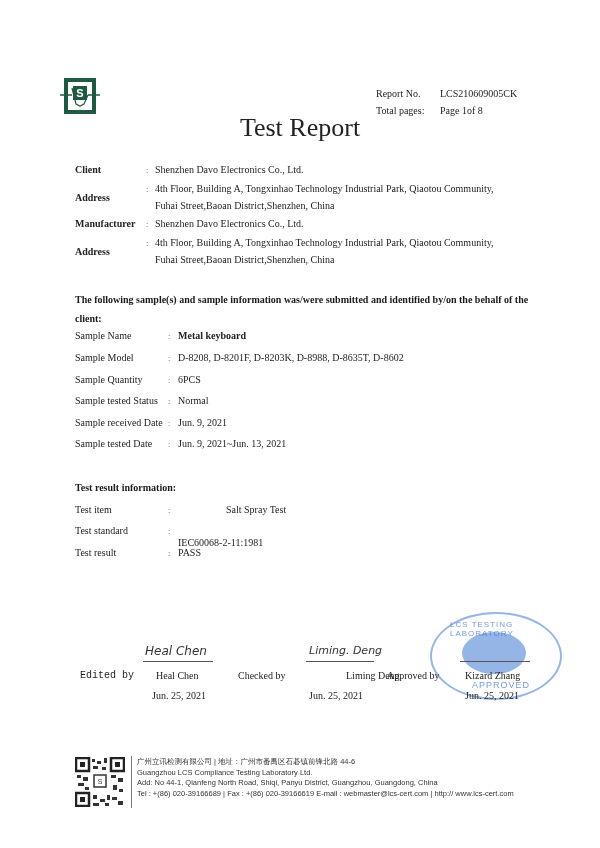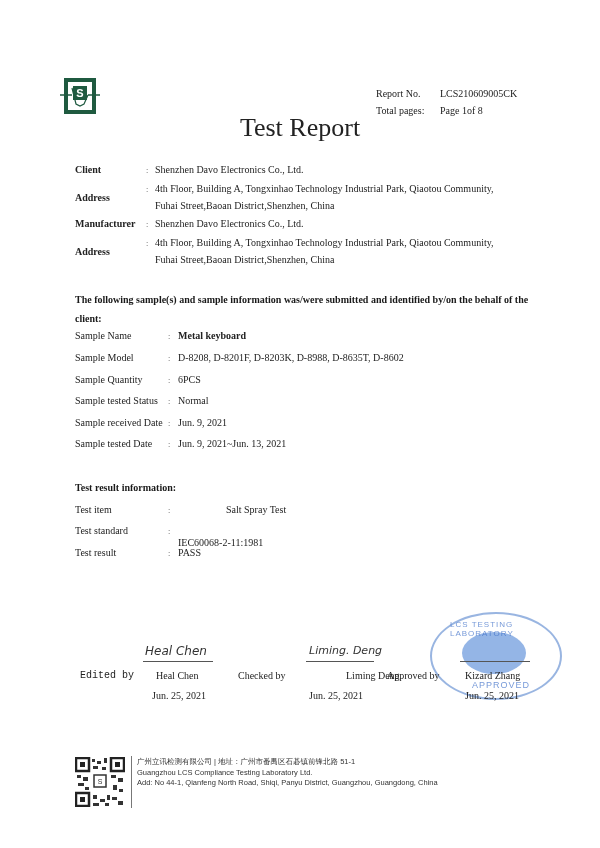--- a/index.html
+++ b/index.html
@@ -166,16 +166,17 @@
         <rect x="43" y="44" width="5" height="4"></rect>
         <rect x="18" y="46" width="6" height="3"></rect>
       <rect x="30" y="46" width="4" height="3"></rect>
     </g>
     <rect x="19" y="18" width="12" height="12" fill="none" stroke="#333" stroke-width="1.5"></rect>
     <text x="25" y="27" font-size="7" text-anchor="middle" fill="#333" font-family="Liberation Sans, sans-serif">S</text>
   </svg>
 </div>
 <div class="abs" style="left:131px;top:756px;width:1px;height:52px;background:#777;"></div>
 <div class="abs footer-text" style="left:137px;top:757px;">
-  <div>广州立讯检测有限公司 | 地址：广州市番禺区石碁镇前锋北路 51-1</div>
+  <div>广州立讯检测有限公司 | 地址：广州市番禺区石碁镇前锋北路 44-6</div>
   <div>Guangzhou LCS Compliance Testing Laboratory Ltd.</div>
   <div>Add: No 44-1, Qianfeng North Road, Shiqi, Panyu District, Guangzhou, Guangdong, China</div>
+  <div>Tel : +(86) 020-39166689 | Fax : +(86) 020-39166619 E-mail : webmaster@lcs-cert.com | http:// www.lcs-cert.com</div>
 </div>
 
 </body></html>

